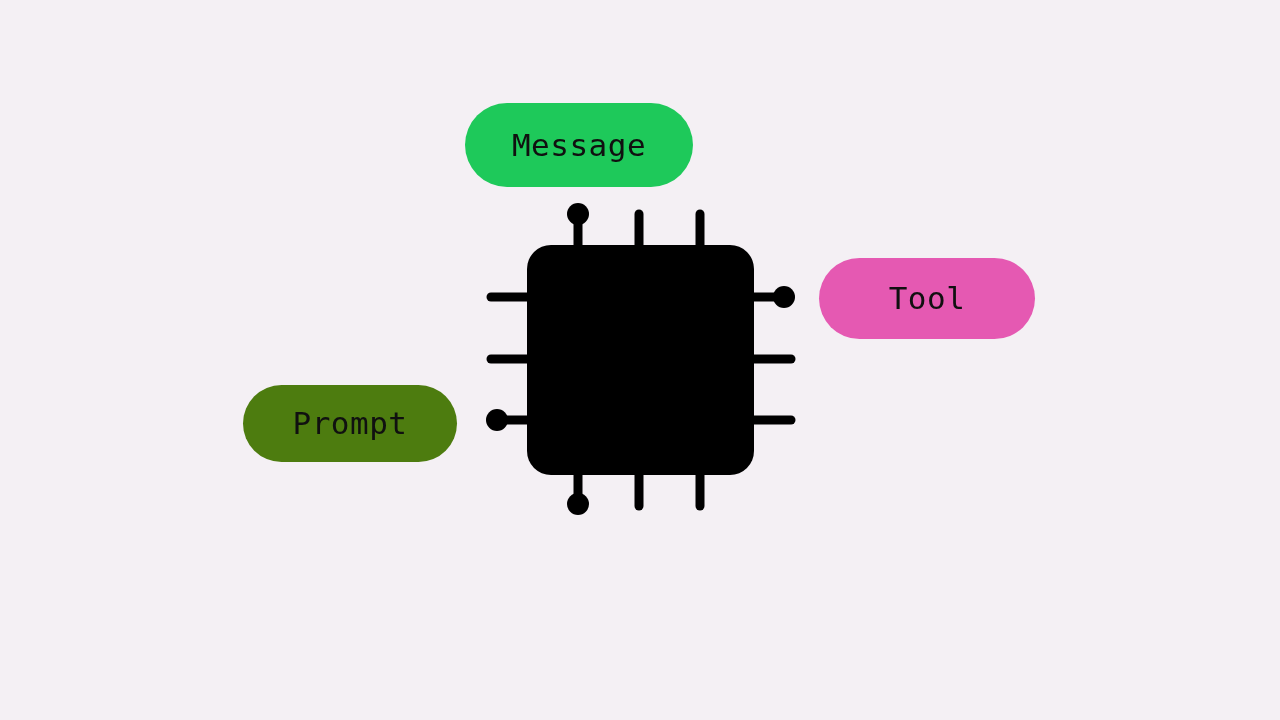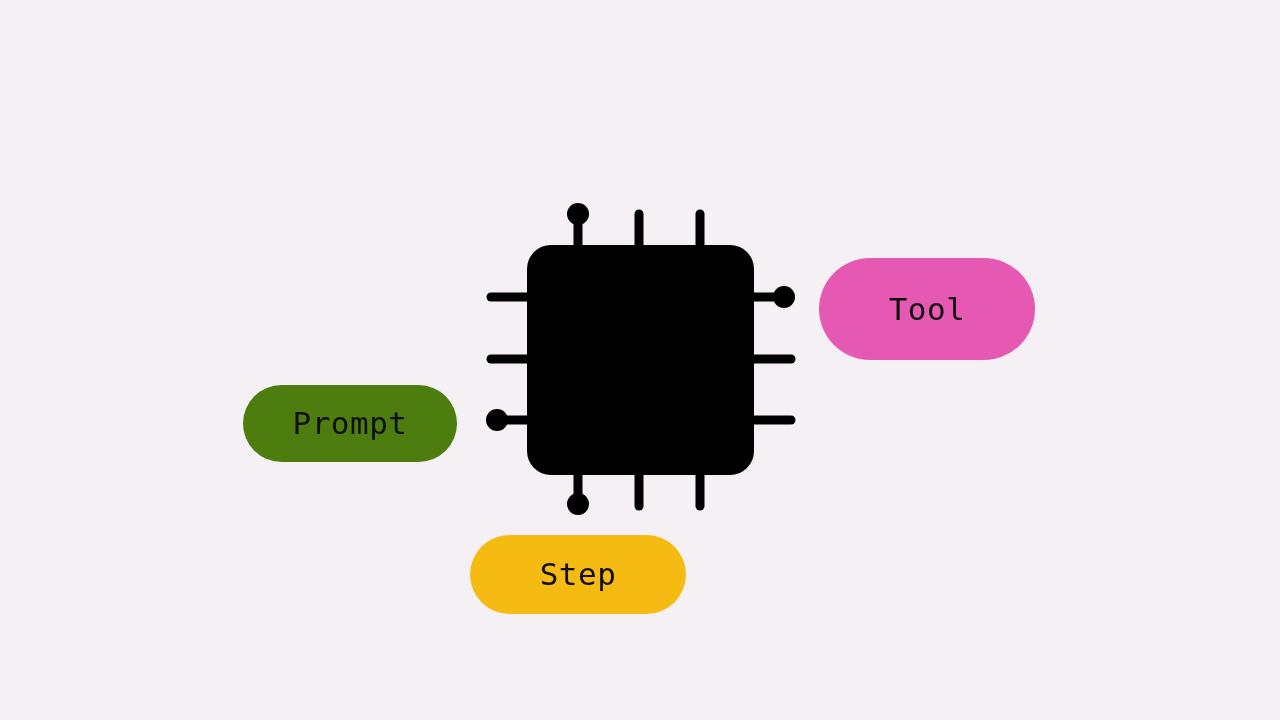--- a/index.html
+++ b/index.html
@@ -56,21 +56,21 @@
     left: 465px;
     top: 103px;
     width: 228px;
     height: 84px;
     background: #1ec95a;
   }
   #pill-tool {
     left: 819px;
     top: 258px;
     width: 216px;
-    height: 102px;
+    height: 81px;
     background: #e559b2;
   }
   #pill-prompt {
     left: 243px;
     top: 385px;
     width: 214px;
     height: 77px;
     background: #4d7c0f;
   }
   #pill-step {
@@ -111,26 +111,26 @@
         <circle cx="108" cy="19" r="11"></circle>
         <circle cx="314" cy="102" r="11"></circle>
         <circle cx="27" cy="225" r="11"></circle>
         <circle cx="108" cy="309" r="11"></circle>
       </g>
 
       <rect x="57" y="50" width="227" height="230" rx="24" ry="24" fill="#000000"></rect>
     </svg>
   </div>
 
+  <div class="pill" id="pill-message">
+    <span>Message</span>
+  </div>
 
   <div class="pill" id="pill-tool">
     <span>Tool</span>
   </div>
 
   <div class="pill" id="pill-prompt">
     <span>Prompt</span>
   </div>
 
-  <div class="pill" id="pill-step">
-    <span>Step</span>
-  </div>
 
 </div>
 
 </body></html>

